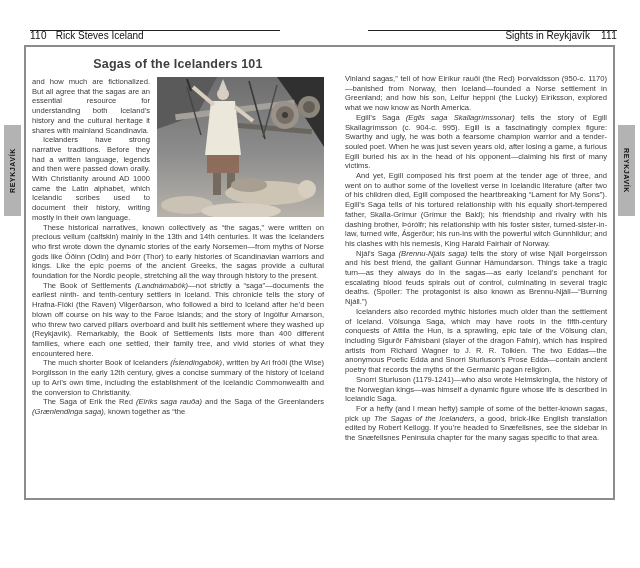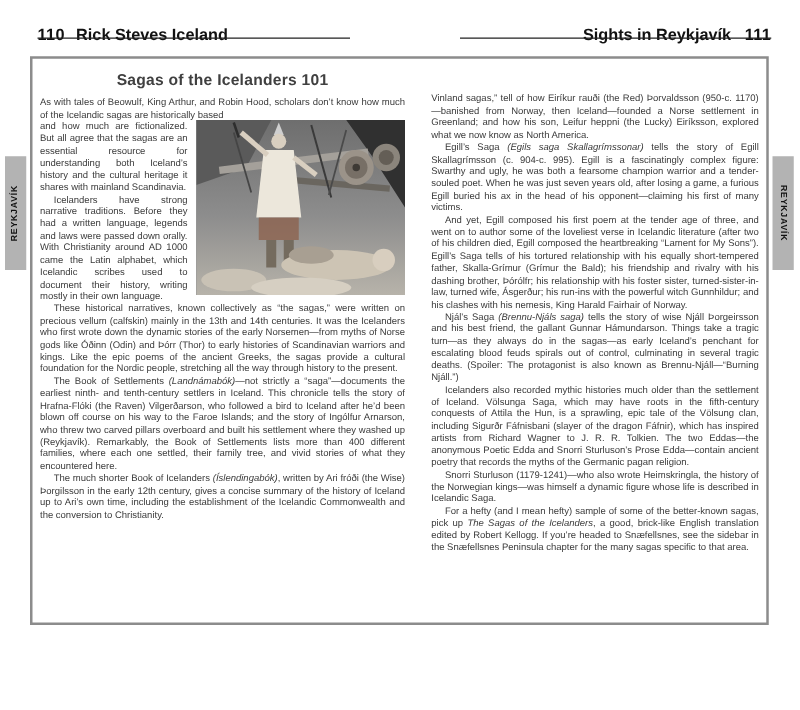--- a/index.html
+++ b/index.html
@@ -2,21 +2,21 @@
 <html lang="en"><head>
 <meta charset="utf-8">
 <style>
   html,body{margin:0;padding:0;background:#ffffff;}
   body{
     width:640px;height:568px;position:relative;overflow:hidden;
     font-family:"Liberation Sans","DejaVu Sans",sans-serif;
     -webkit-font-smoothing:antialiased;color:#3b3b3b;
   }
   
-  .runhead{position:absolute;top:20px;font-size:13px;font-weight:bold;color:#111;}
+  .runhead{position:absolute;top:30px;font-size:10px;font-weight:normal;color:#111;}
   .runhead-left{left:30px;}
   .runhead-right{right:23px;text-align:right;}
   .runhead .pn{letter-spacing:.3px;}
   .runhead-left .pn{margin-right:9px;}
   .runhead-right .pn{margin-left:11px;}
   .headrule{position:absolute;top:30px;height:1px;background:#222;}
   .headrule-left{left:30px;width:250px;}
   .headrule-right{right:23px;width:249px;}
   
   .tab{position:absolute;top:125px;width:17px;height:91px;background:#b3b3b3;
@@ -68,23 +68,20 @@
 </div>
 <div class="tab tab-right">
   <span>REYKJAVÍK</span>
 </div>
 
 <div class="box">
   <div class="box-inner">
 
     <div class="col col-left">
       <h2>Sagas of the Icelanders 101</h2>
-      <div>
-          <p><span>As with tales of Beowulf, King Arthur, and Robin Hood, scholars don’t know how much of the Icelandic sagas are historically based</span></p>
-        </div>
 
       <div class="photo">
         <svg viewBox="0 0 167 140" preserveAspectRatio="none">
           <defs>
             <linearGradient id="bg" x1="0" y1="0" x2="0" y2="1">
               <stop offset="0" stop-color="#6e6e6e"></stop>
               <stop offset="0.55" stop-color="#8d8d8d"></stop>
               <stop offset="1" stop-color="#b7b3aa"></stop>
             </linearGradient>
           </defs>
@@ -120,24 +117,25 @@
           <circle cx="150" cy="112" r="9" fill="#d8cebf"></circle>
           <ellipse cx="92" cy="108" rx="18" ry="7" fill="#a89f92"></ellipse>
 
           <ellipse cx="30" cy="128" rx="26" ry="9" fill="#c9c2b5"></ellipse>
           <ellipse cx="84" cy="134" rx="40" ry="8" fill="#d6cfc2"></ellipse>
         </svg>
       </div>
 
       <div>
           <p><span>and how much are fictionalized. But all agree that the sagas are an essential resource for understanding both Iceland’s history and the cultural heritage it shares with mainland Scandinavia.</span></p>
-          <p class="ind"><span>Icelanders have strong narrative traditions. Before they had a written language, legends and laws were passed down orally. With Christianity around AD 1000 came the Latin alphabet, which Icelandic scribes used to document their history, writing mostly in their own language.</span></p>
+          <p class="ind"><span>Icelanders have strong narrative traditions. Before they had a written language, legends and then were passed down orally. With Christianity around AD 1000 came the Latin alphabet, which Icelandic scribes used to document their history, writing mostly in their own language.</span></p>
           <p class="ind"><span>These historical narratives, known collectively as “the sagas,” were written on precious vellum (calfskin) mainly in the 13th and 14th centuries. It was the Icelanders who first wrote down the dynamic stories of the early Norsemen—from myths of Norse gods like Óðinn (Odin) and Þórr (Thor) to early histories of Scandinavian warriors and kings. Like the epic poems of the ancient Greeks, the sagas provide a cultural foundation for the Nordic people, stretching all the way through history to the present.</span></p>
           <p class="ind"><span>The </span><span class="b">Book of Settlements </span><span class="i">(Landnámabók)</span><span>—not strictly a “saga”—documents the earliest ninth- and tenth-century settlers in Iceland. This chronicle tells the story of Hrafna-Flóki (the Raven) Vilgerðarson, who followed a bird to Iceland after he’d been blown off course on his way to the Faroe Islands; and the story of Ingólfur Arnarson, who threw two carved pillars overboard and built his settlement where they washed up (Reykjavík). Remarkably, the Book of Settlements lists more than 400 different families, where each one settled, their family tree, and vivid stories of what they encountered here.</span></p>
           <p class="ind"><span>The much shorter </span><span class="b">Book of Icelanders </span><span class="i">(Íslendingabók)</span><span>, written by Ari fróði (the Wise) Þorgilsson in the early 12th century, gives a concise summary of the history of Iceland up to Ari’s own time, including the establishment of the Icelandic Commonwealth and the conversion to Christianity.</span></p>
+          <p class="ind"><span>The </span><span class="b">Saga of Erik the Red </span><span class="i">(Eiríks saga rauða)</span><span> and the </span><span class="b">Saga of the Greenlanders </span><span class="i">(Grænlendinga saga)</span><span>, known together as “the</span></p>
         </div>
     </div>
 
     <div class="col col-right">
         <p><span>Vinland sagas,” tell of how Eiríkur rauði (the Red) Þorvaldsson (950-c. 1170)—banished from Norway, then Iceland—founded a Norse settlement in Greenland; and how his son, Leifur heppni (the Lucky) Eiríksson, explored what we now know as North America.</span></p>
         <p class="ind"><span class="b">Egill’s Saga </span><span class="i">(Egils saga Skallagrímssonar)</span><span> tells the story of Egill Skallagrímsson (c. 904-c. 995). Egill is a fascinatingly complex figure: Swarthy and ugly, he was both a fearsome champion warrior and a tender-souled poet. When he was just seven years old, after losing a game, a furious Egill buried his ax in the head of his opponent—claiming his first of many victims.</span></p>
         <p class="ind"><span>And yet, Egill composed his first poem at the tender age of three, and went on to author some of the loveliest verse in Icelandic literature (after two of his children died, Egill composed the heartbreaking “Lament for My Sons”). Egill’s Saga tells of his tortured relationship with his equally short-tempered father, Skalla-Grímur (Grímur the Bald); his friendship and rivalry with his dashing brother, Þórólfr; his relationship with his foster sister, turned-sister-in-law, turned wife, Ásgerður; his run-ins with the powerful witch Gunnhildur; and his clashes with his nemesis, King Harald Fairhair of Norway.</span></p>
         <p class="ind"><span class="b">Njál’s Saga </span><span class="i">(Brennu-Njáls saga)</span><span> tells the story of wise Njáll Þorgeirsson and his best friend, the gallant Gunnar Hámundarson. Things take a tragic turn—as they always do in the sagas—as early Iceland’s penchant for escalating blood feuds spirals out of control, culminating in several tragic deaths. (Spoiler: The protagonist is also known as Brennu-Njáll—“Burning Njáll.”)</span></p>
         <p class="ind"><span>Icelanders also recorded mythic histories much older than the settlement of Iceland. </span><span class="b">Völsunga Saga,</span><span> which may have roots in the fifth-century conquests of Attila the Hun, is a sprawling, epic tale of the Völsung clan, including Sigurðr Fáfnisbani (slayer of the dragon Fáfnir), which has inspired artists from Richard Wagner to J. R. R. Tolkien. The two Eddas—the anonymous </span><span class="b">Poetic Edda</span><span> and Snorri Sturluson’s </span><span class="b">Prose Edda</span><span>—contain ancient poetry that records the myths of the Germanic pagan religion.</span></p>
         <p class="ind"><span>Snorri Sturluson (1179-1241)—who also wrote </span><span class="b">Heimskringla,</span><span> the history of the Norwegian kings—was himself a dynamic figure whose life is described in </span><span class="b">Icelandic Saga.</span></p>

